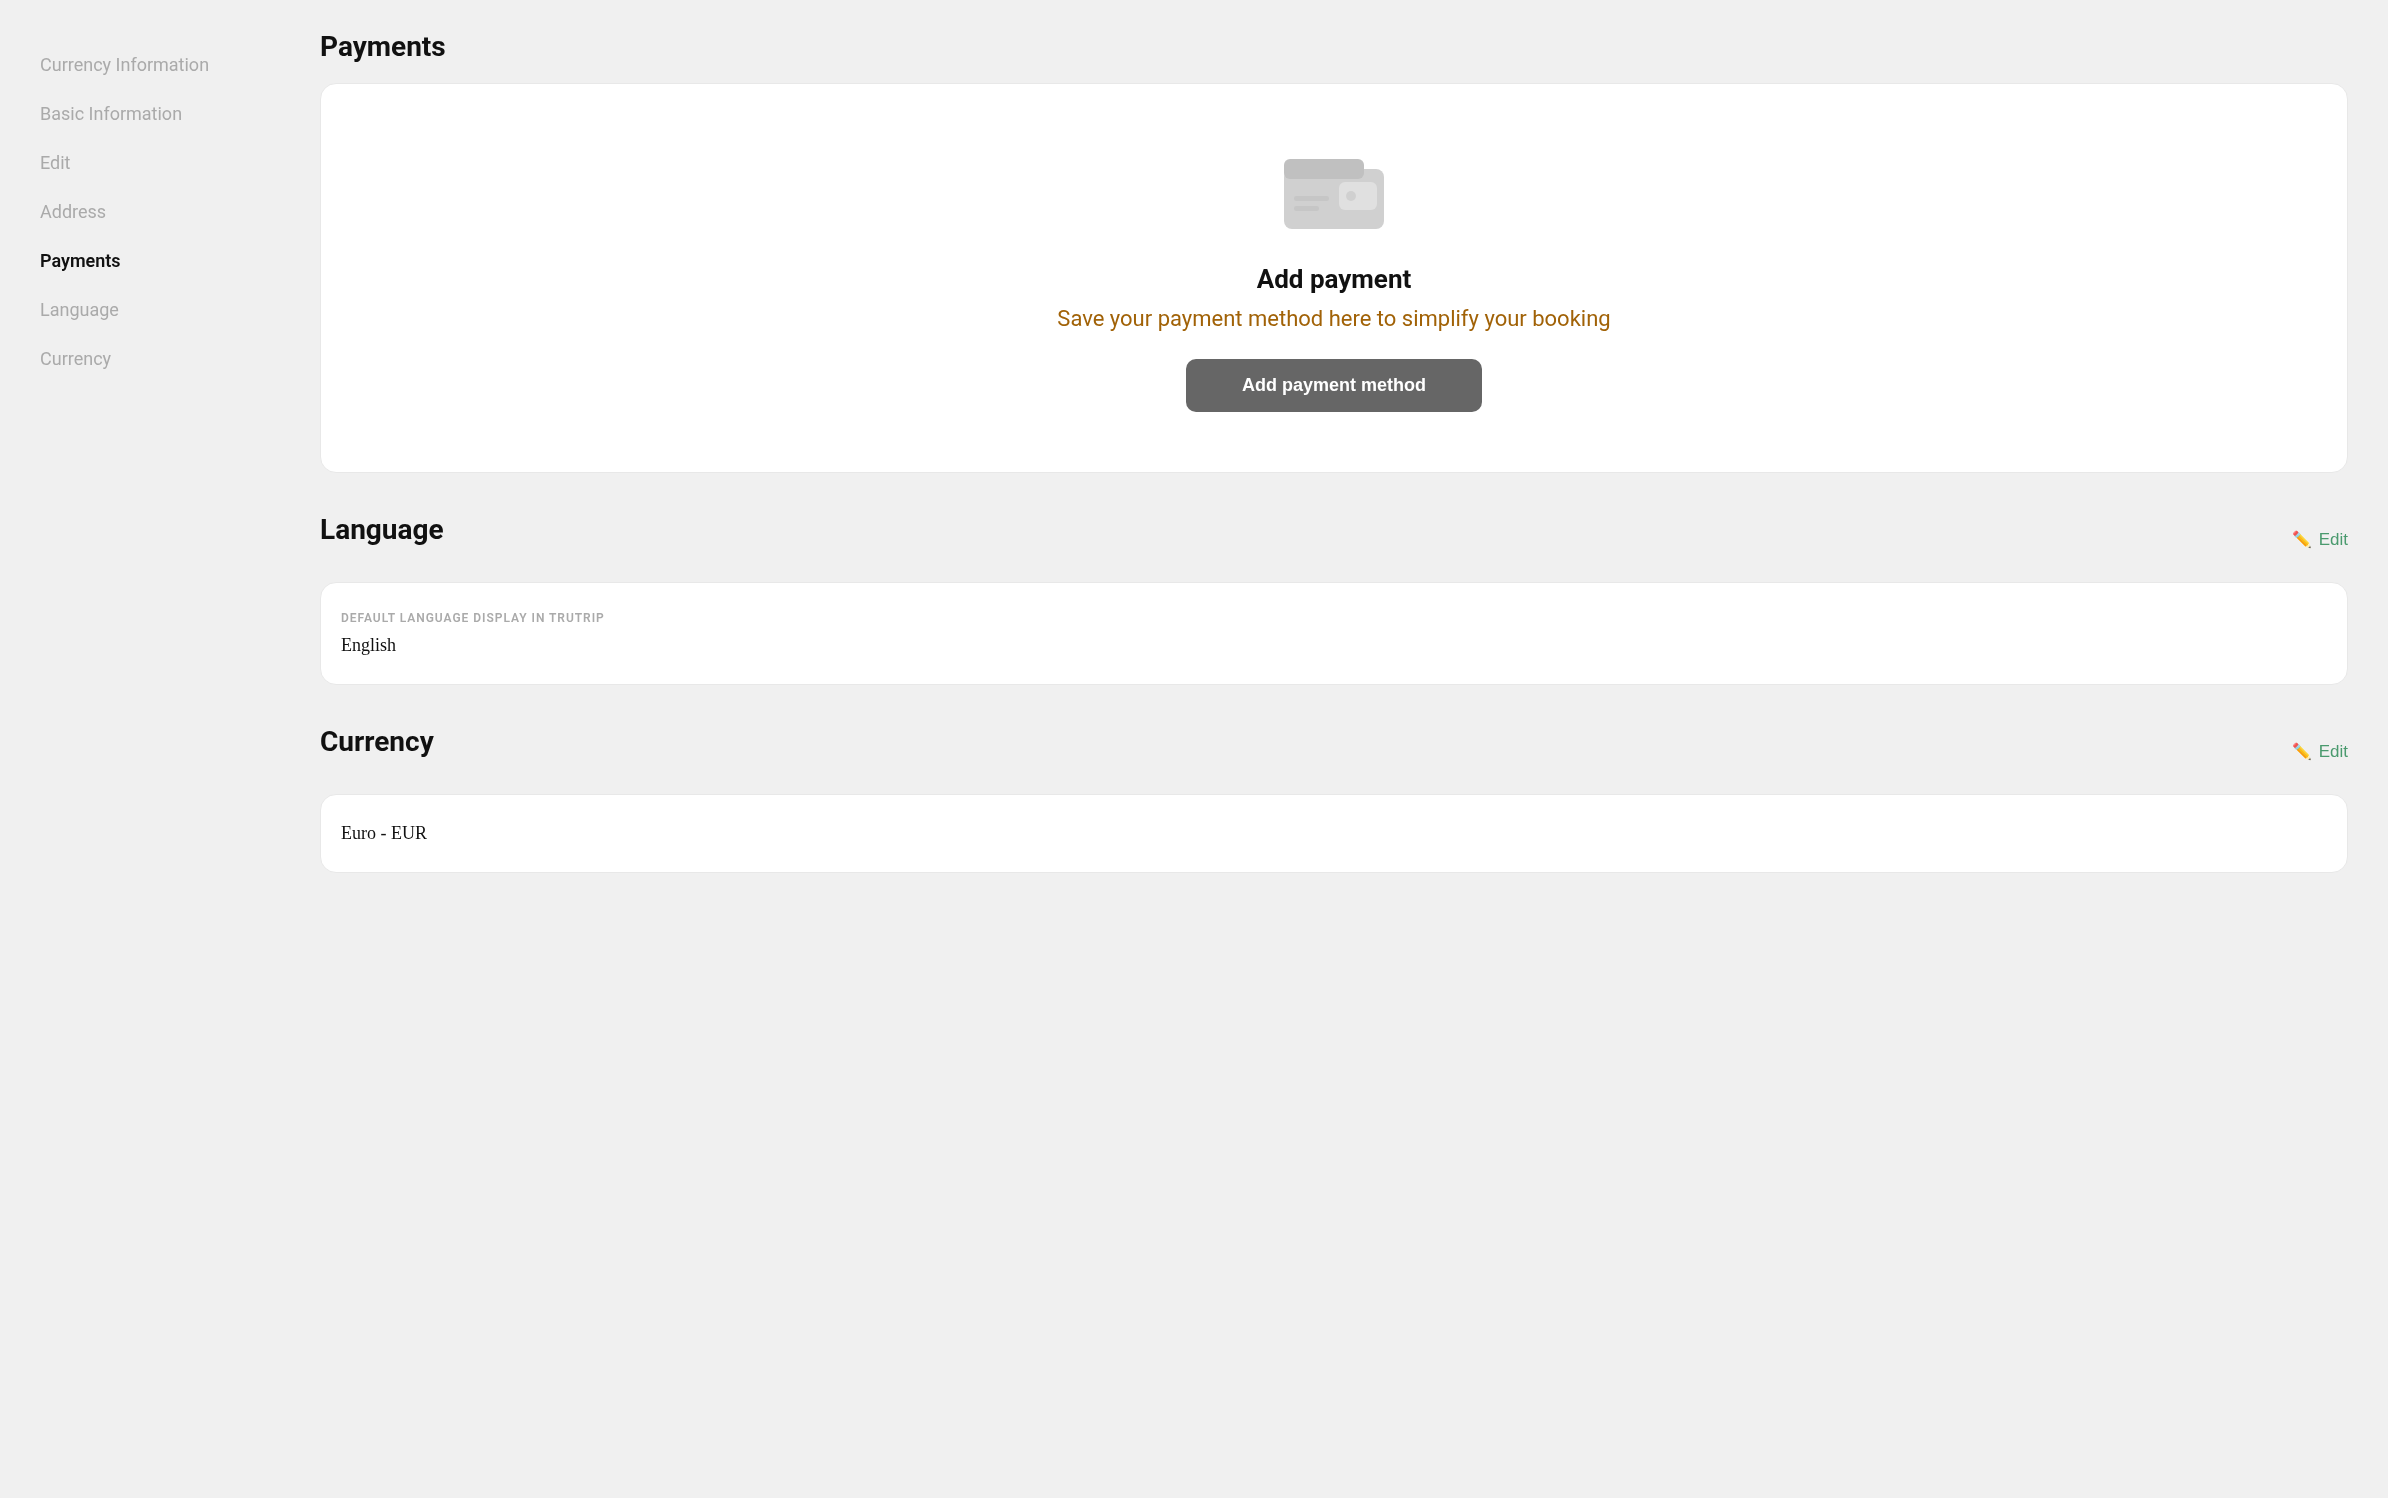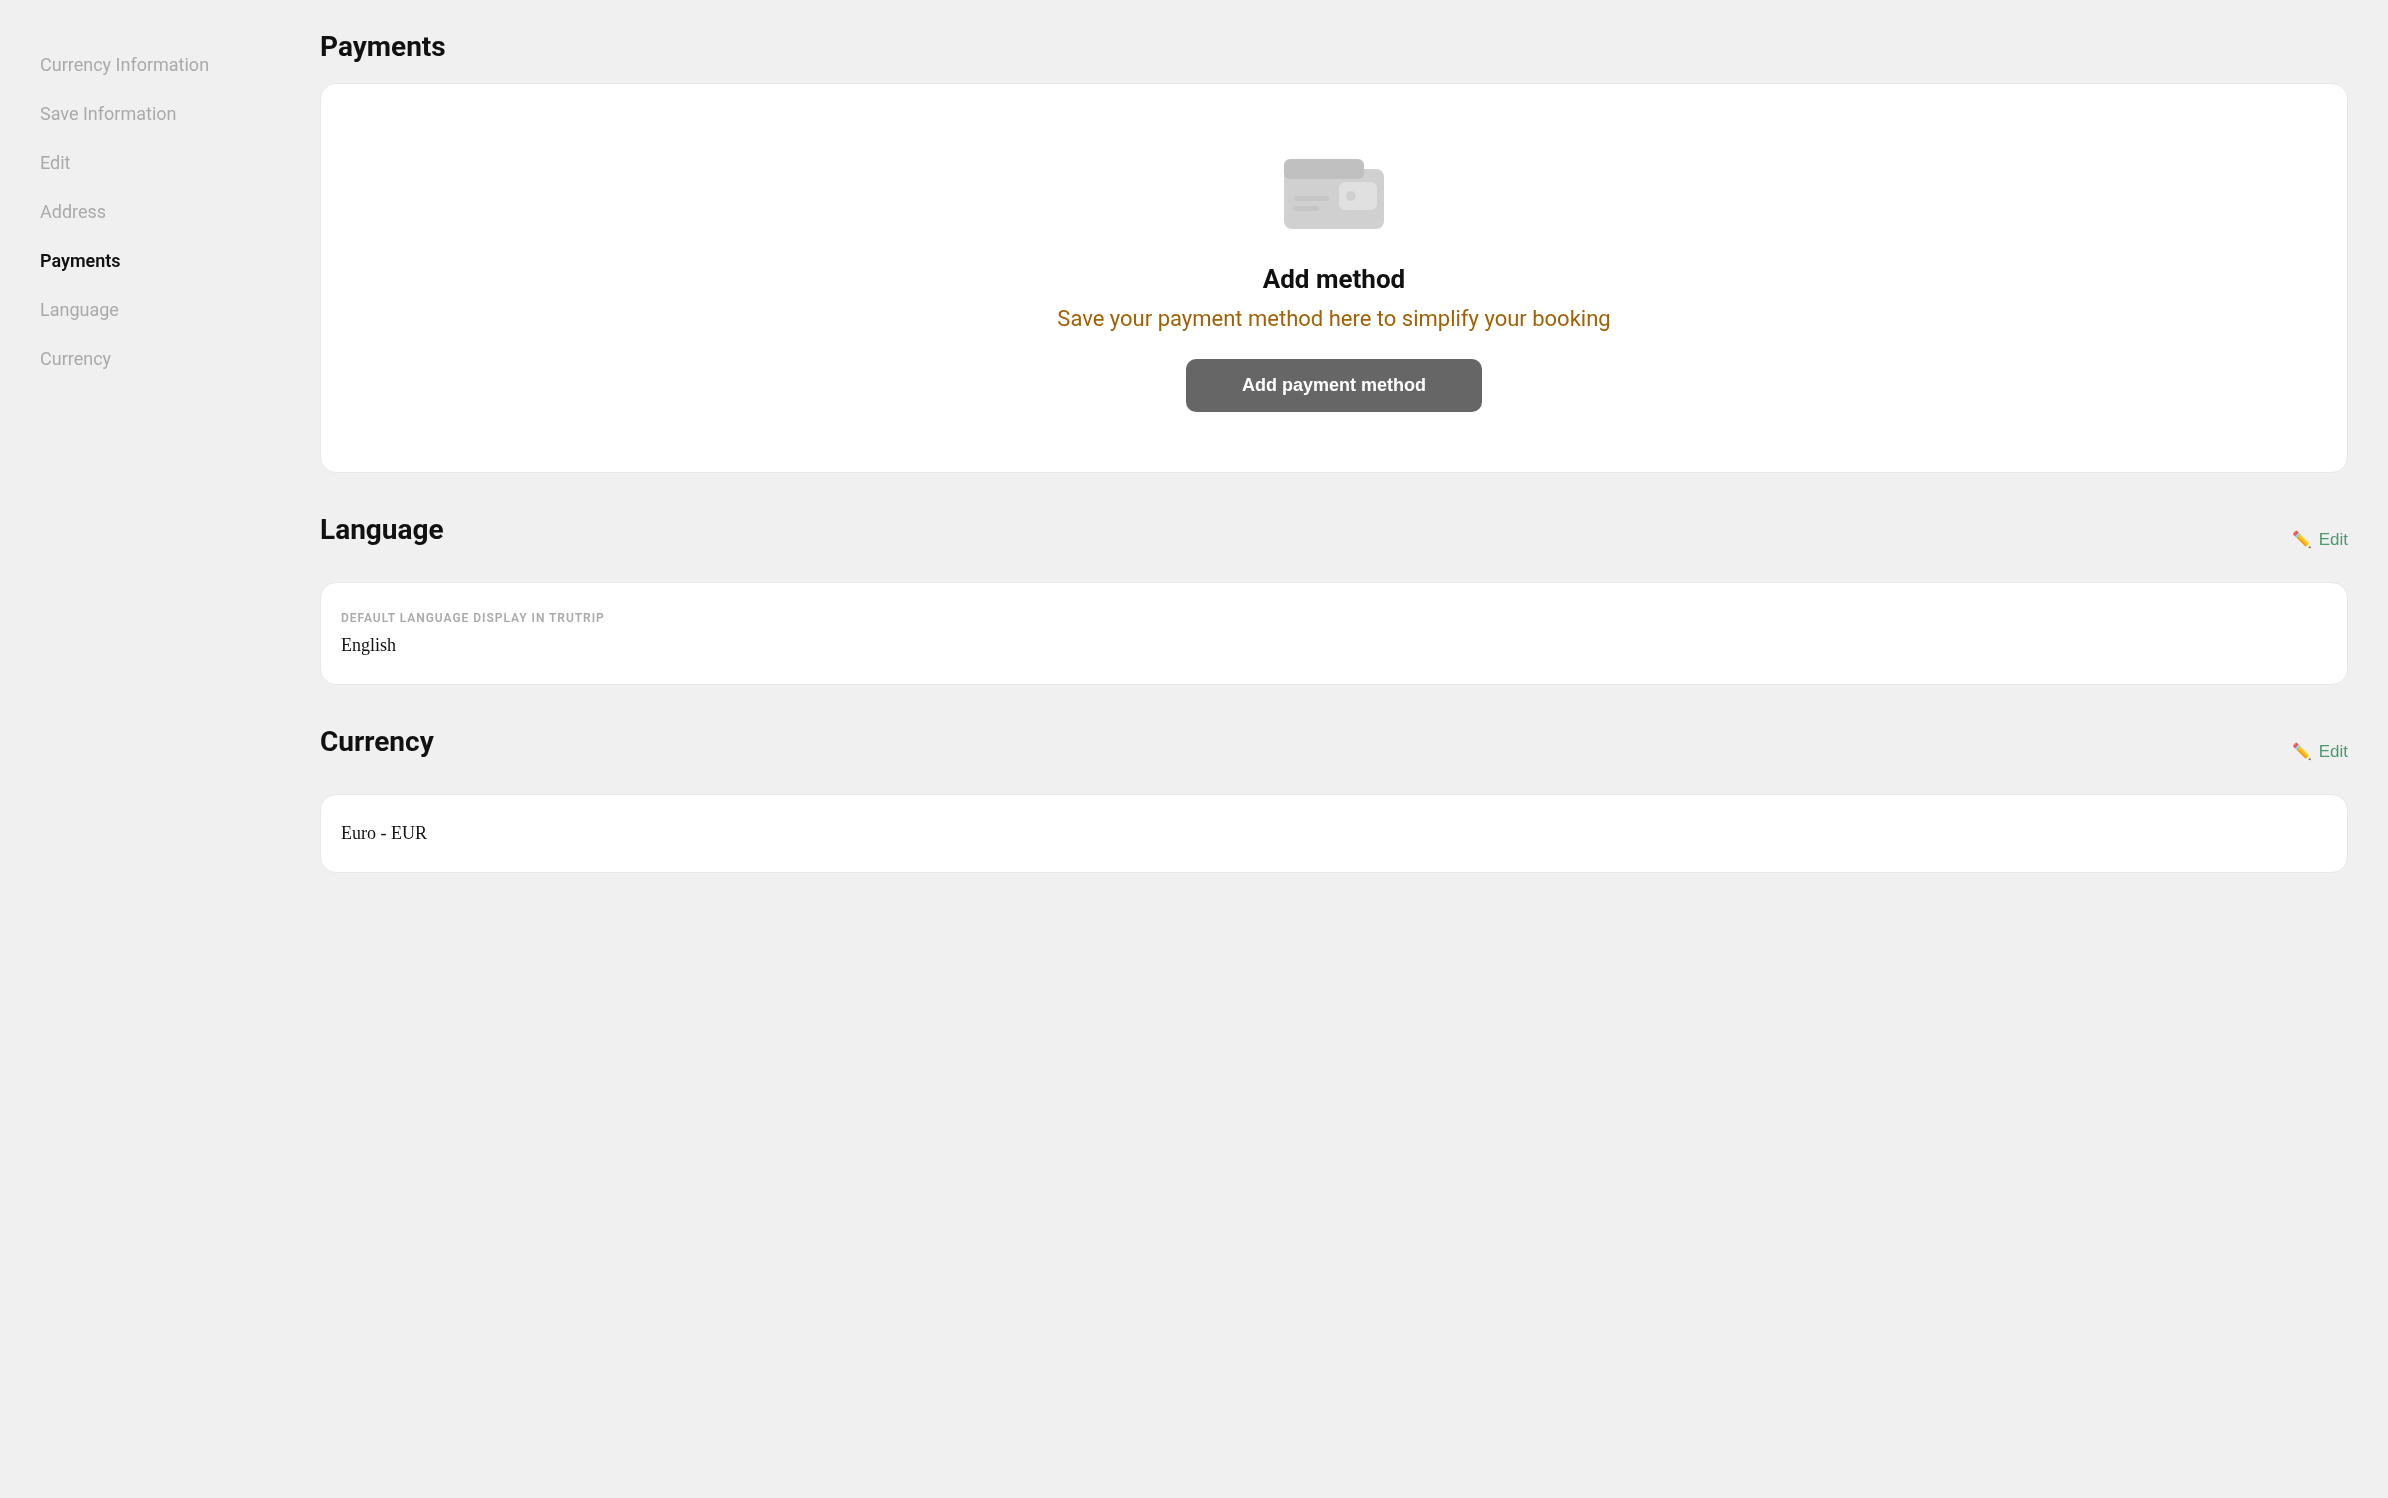--- a/index.html
+++ b/index.html
@@ -140,21 +140,21 @@
     }
   </style>
 </head>
 <body>
 
 <div class="sidebar">
   <div class="sidebar-item">
     <span>Currency Information</span>
   </div>
   <div class="sidebar-item">
-    <span>Save Information</span>
+    <span>Basic Information</span>
   </div>
   <div class="sidebar-item">
     <span>Edit</span>
   </div>
   <div class="sidebar-item">
     <span>Address</span>
   </div>
   <div class="sidebar-item active">
     <span>Payments</span>
   </div>
@@ -180,21 +180,21 @@
         <rect x="5" y="15" width="80" height="20" rx="6" ry="6" fill="#c0c0c0"></rect>
 
         <rect x="60" y="38" width="38" height="28" rx="6" ry="6" fill="#e0e0e0"></rect>
 
         <circle cx="72" cy="52" r="5" fill="#d0d0d0"></circle>
 
         <rect x="15" y="52" width="35" height="5" rx="2" fill="#c0c0c0" opacity="0.6"></rect>
         <rect x="15" y="62" width="25" height="5" rx="2" fill="#c0c0c0" opacity="0.6"></rect>
       </svg>
 
-      <h2>Add method</h2>
+      <h2>Add payment</h2>
       <p>Save your payment method here to simplify your booking</p>
       <button class="add-payment-btn">Add payment method</button>
     </div>
   </div>
 
   <div class="section-header">
     <div class="section-title">Language</div>
     <button class="edit-btn">
       <span class="edit-icon">✏️</span>
       <span>Edit</span>

